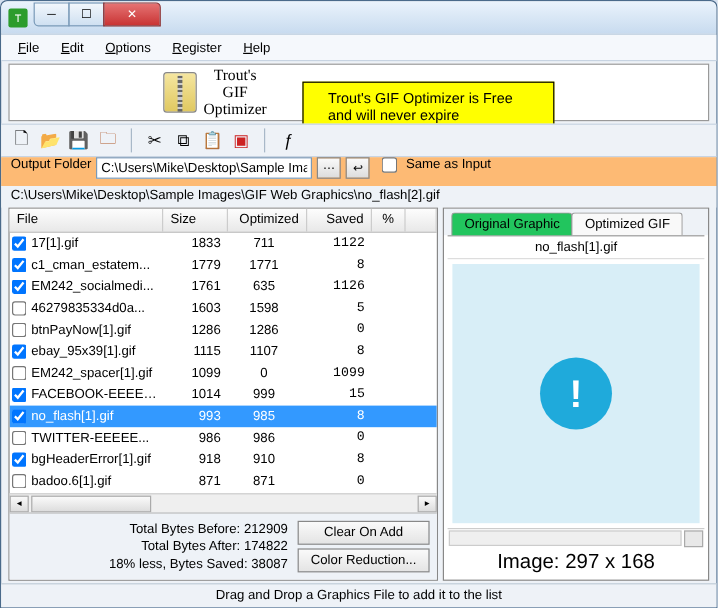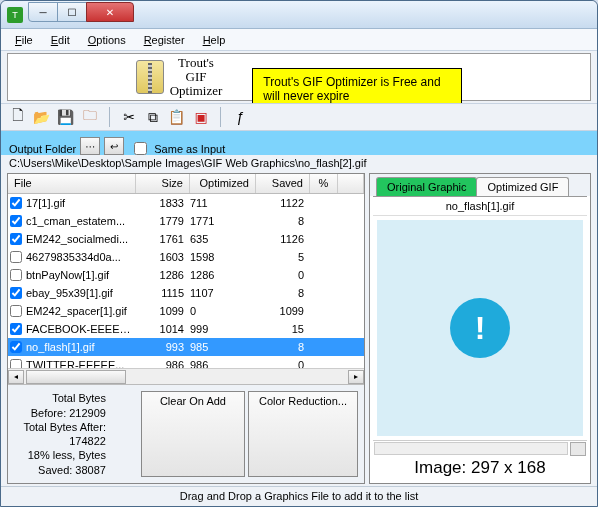--- a/index.html
+++ b/index.html
@@ -13,52 +13,52 @@
 .winbtn.close { width: 48px; background: linear-gradient(#e57373,#c93434); color:#fff; border-radius:0 4px 0 0; border-color:#8a2a2a;}
 .winbtn.min { border-radius: 0 0 0 4px;}
 .menubar { height: 22px; background: #f5f8fc; border-bottom: 1px solid #c8d4e2; display: flex; align-items: center; padding: 0 6px; gap: 2px; }
 .menubar span { padding: 2px 8px; cursor: default; }
 .menubar span u { text-decoration: underline; }
 .banner { height: 48px; margin: 2px 6px; border:1px solid #999; background:#fff; display:flex; align-items:center; justify-content:center; gap:30px; padding:4px;}
 .banner .logo { display:flex; align-items:center; gap:6px;}
 .banner .logo .zip { width:28px;height:34px;background:linear-gradient(#f5e6a0,#e0c860);border:1px solid #888;border-radius:3px;position:relative;}
 .banner .logo .zip:after{content:"";position:absolute;left:11px;top:2px;width:4px;height:30px;background:repeating-linear-gradient(#666 0,#666 2px,#ccc 2px,#ccc 4px);}
 .banner .logo .txt { font-family: "Comic Sans MS", cursive; font-size:13px; text-align:center; line-height:1.1;}
-.banner .yellow { background:#ffff00; border:1px solid #000; padding:6px 10px; font-size:12px; width:210px;margin-top:24px;}
+.banner .yellow { background:#ffff00; border:1px solid #000; padding:6px 20px; font-size:12px; width:210px;margin-top:24px;}
 .toolbar { height: 28px; border-top:1px solid #c8d4e2; border-bottom:1px solid #c8d4e2; background:#eef2f7; display:flex; align-items:center; padding:0 8px; gap:6px;}
 .tbtn { width:18px; height:18px; display:flex; align-items:center; justify-content:center; font-size:14px; cursor:default;}
 .tsep { width:1px; height:20px; background:#a8b8c8; margin:0 4px;}
-.outputrow { height:24px; display:flex; align-items:flex-end; padding:0 8px; gap:4px; background:#7dd3fc;}
+.outputrow { height:24px; display:flex; align-items:flex-start; padding:0 8px; gap:4px; background:#fdba74;}
 .outputrow .lbl { font-size:11px;}
 .outputrow input[type=text] { flex:0 0 180px; height:18px; border:1px solid #7a9ab8; background:#fff; padding:0 3px; font-size:11px;}
 .sqbtn { width:20px; height:18px; border:1px solid #888; background:linear-gradient(#fafafa,#ddd); font-size:10px; display:flex;align-items:center;justify-content:center;}
 .outputrow input[type=checkbox]{margin:0 3px 0 6px;}
 .pathbar { height:18px; padding:2px 8px; background:#eef2f7; font-size:11px; color:#000; white-space:nowrap; overflow:hidden;}
 .main { flex:1; display:flex; padding:0 6px 2px 6px; gap:4px; min-height:0;}
 .leftpane { flex:0 0 358px; border:1px solid #888; background:#fff; display:flex; flex-direction:column; min-height:0;}
 .rightpane { flex:1; border:1px solid #888; background:#fff; display:flex; flex-direction:column;}
 .listhdr { display:flex; background:linear-gradient(#fdfdfd,#e8e8e8); border-bottom:1px solid #bbb; height:20px; font-size:11px;}
 .listhdr div { border-right:1px solid #ccc; padding:3px 6px; overflow:hidden; white-space:nowrap;}
-.col-file{flex:0 0 128px;} .col-size{flex:0 0 54px;text-align:right;} .col-opt{flex:0 0 66px;text-align:right;} .col-saved{flex:0 0 54px;text-align:right;} .col-pct{flex:0 0 28px;text-align:center;} .col-pad{flex:1;}
+.col-file{flex:0 0 128px;} .col-size{flex:0 0 54px;} .col-opt{flex:0 0 66px;text-align:right;} .col-saved{flex:0 0 54px;text-align:right;} .col-pct{flex:0 0 28px;text-align:center;} .col-pad{flex:1;}
 .listbody { flex:1; overflow-y:scroll; overflow-x:hidden; min-height:0;}
 .row { display:flex; height:18px; align-items:center; font-size:11px;}
 .row .cb { flex:0 0 16px; display:flex; align-items:center; justify-content:center;}
 .row .cb input{width:12px;height:12px;}
 .row .fn { flex:0 0 112px; padding-left:2px; white-space:nowrap; overflow:hidden; text-overflow:ellipsis;}
 .row .sz { flex:0 0 54px; text-align:right; padding-right:6px;}
-.row .op { flex:0 0 66px; text-align:left; padding-right:6px;}
-.row .sv { flex:0 0 54px; text-align:right; padding-right:6px;}
+.row .op { flex:0 0 66px; text-align:center; padding-right:6px;}
+.row .sv { flex:0 0 54px; text-align:right; padding-right:6px;font-family:Liberation Mono, monospace;}
 .row .pc { flex:0 0 28px; text-align:center;}
 .row.sel { background:#3399ff; color:#fff;}
 .hscroll { height:16px; background:#efefef; border-top:1px solid #ccc; display:flex; align-items:center;}
 .hscroll .arr{width:16px;height:14px;border:1px solid #aaa;background:linear-gradient(#fafafa,#ddd);display:flex;align-items:center;justify-content:center;font-size:8px;}
 .hscroll .thumb{width:100px;height:14px;border:1px solid #aaa;background:linear-gradient(#fafafa,#ddd);margin-left:2px;}
 .leftbottom { border-top:1px solid #bbb; padding:6px; display:flex; gap:8px; background:#eef2f7;}
 .stats { flex:1; text-align:right; font-size:11px; line-height:1.3;}
-.btncol { display:flex; flex-direction:row; gap:3px;margin-left:27px;}
+.btncol { display:flex; flex-direction:column; gap:3px;}
 .btn { border:1px solid #888; background:linear-gradient(#fafafa,#e4e4e4); padding:3px 10px; font-size:11px; min-width:104px; text-align:center;}
 .tabs { display:flex; padding:3px 6px 0 6px; gap:0; background:#eef2f7;}
 .tab { border:1px solid #999; border-bottom:none; padding:3px 10px; font-size:11px; background:#f9f9f9; border-radius:3px 3px 0 0; margin-right:-1px;}
 .tab.active { background:#22c55e; position:relative; z-index:2;}
 .previewwrap { flex:1; border-top:1px solid #999; margin:0 3px 3px 3px; background:#fff; display:flex; flex-direction:column;}
 .prevtitle { text-align:center; padding:3px; font-size:11px; border-bottom:1px solid #ddd;}
 .previmg { flex:1; background:#d8eef7; margin:4px; display:flex; align-items:center; justify-content:center;}
 .alerticon { width:60px; height:60px; border-radius:50%; background:#1faadb; display:flex; align-items:center; justify-content:center; color:#fff; font-size:32px; font-weight:bold;}
 .rhscroll { height:16px; border-top:1px solid #ccc; display:flex;}
 .rhscroll .track{flex:1; background:#efefef; border:1px solid #ccc; margin:1px;}
@@ -108,20 +108,21 @@
     <div class="tbtn">✂</div>
     <div class="tbtn">⧉</div>
     <div class="tbtn">📋</div>
     <div class="tbtn" style="color:#c22">▣</div>
     <div class="tsep"></div>
     <div class="tbtn" style="font-style:italic">ƒ</div>
   </div>
 
   <div class="outputrow">
     <span class="lbl">Output Folder</span>
+    <input type="text" value="C:\Users\Mike\Desktop\Sample Ima" style="">
     <div class="sqbtn">⋯</div>
     <div class="sqbtn">↩</div>
     <input type="checkbox" style="">
     <span>Same as Input</span>
   </div>
 
   <div class="pathbar">C:\Users\Mike\Desktop\Sample Images\GIF Web Graphics\no_flash[2].gif</div>
 
   <div class="main">
     <div class="leftpane">

